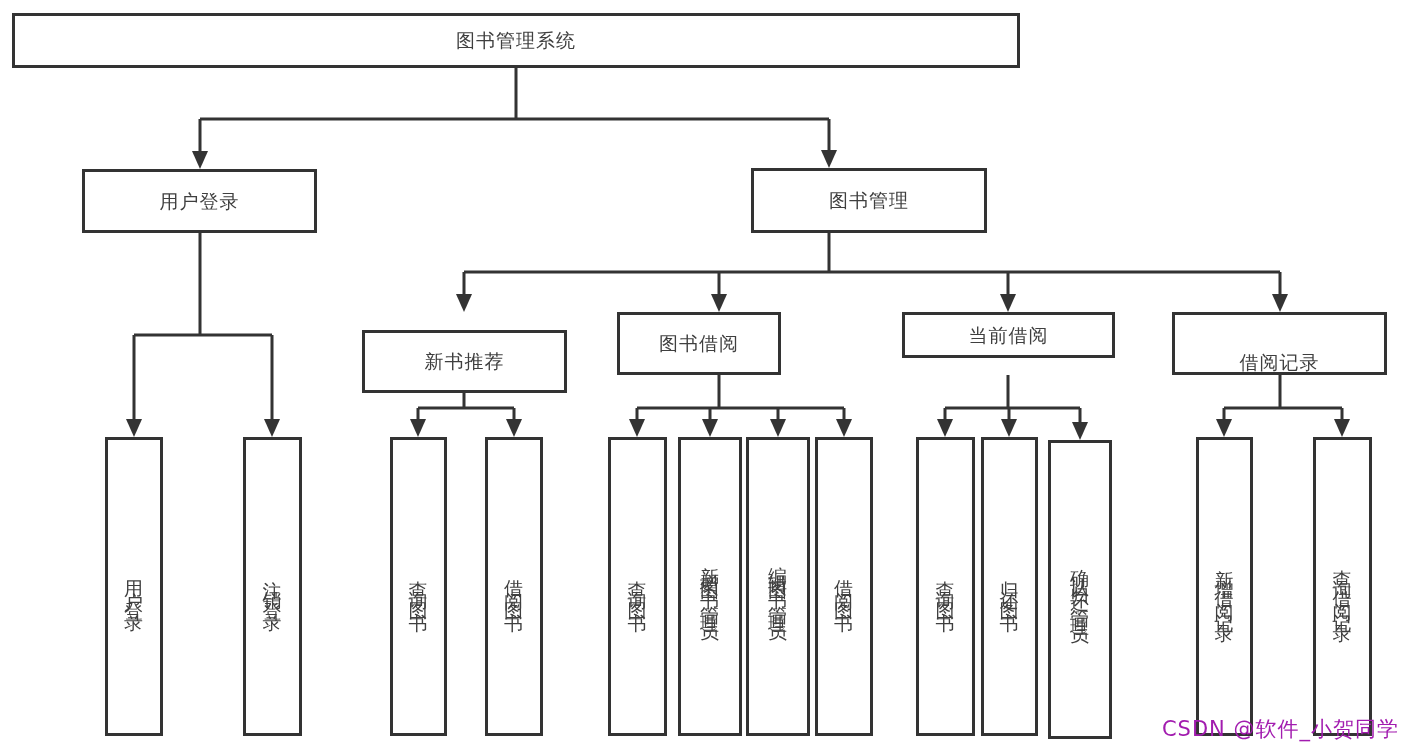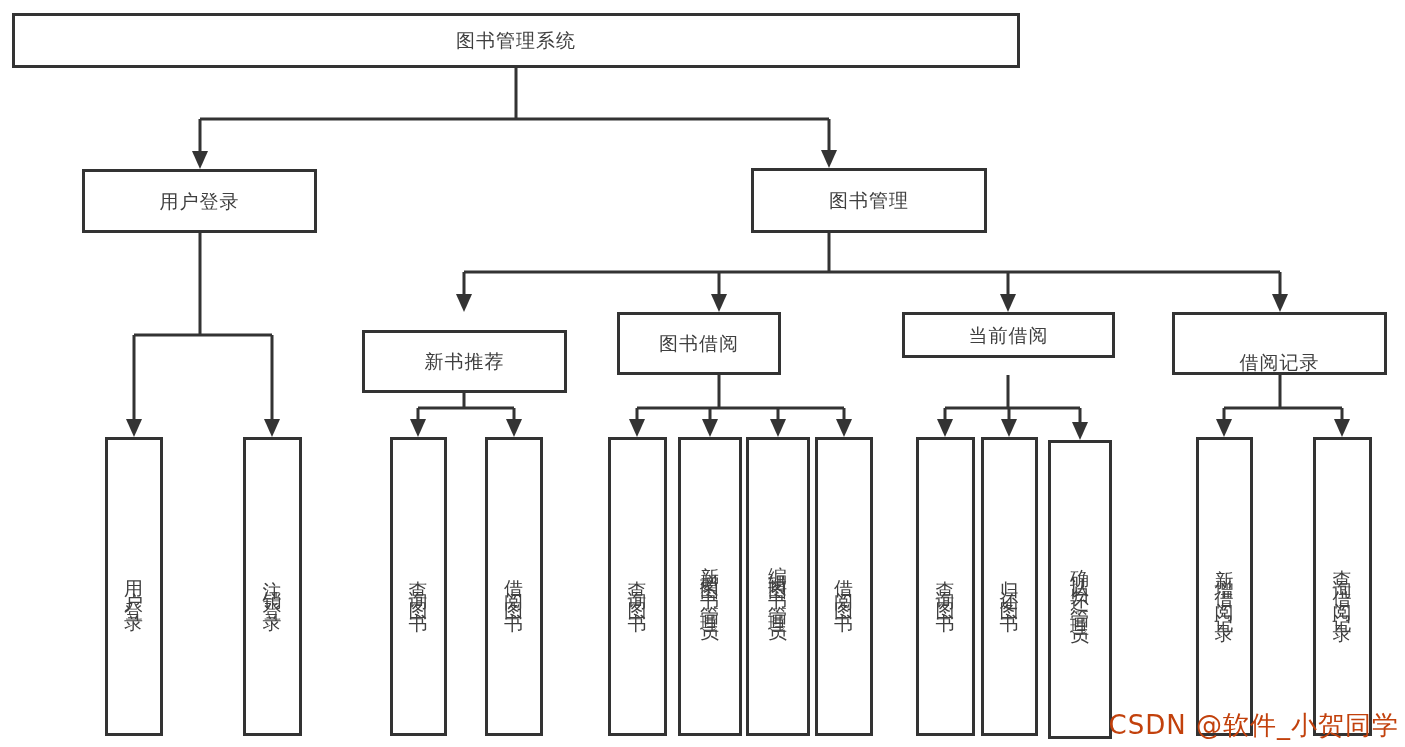--- a/index.html
+++ b/index.html
@@ -51,22 +51,22 @@
     text-orientation: mixed;
     letter-spacing: 11px;
   }
   .v-node span {
     display: block;
   }
   .watermark {
     position: absolute;
     right: 6px;
     bottom: 4px;
-    font-size: 26px;
-    color: #c2410c;
+    font-size: 21px;
+    color: #a21caf;
     letter-spacing: 1px;
     white-space: nowrap;
     z-index: 5;
   }
 </style>
 </head>
 <body>
 
 <div class="canvas">
 

